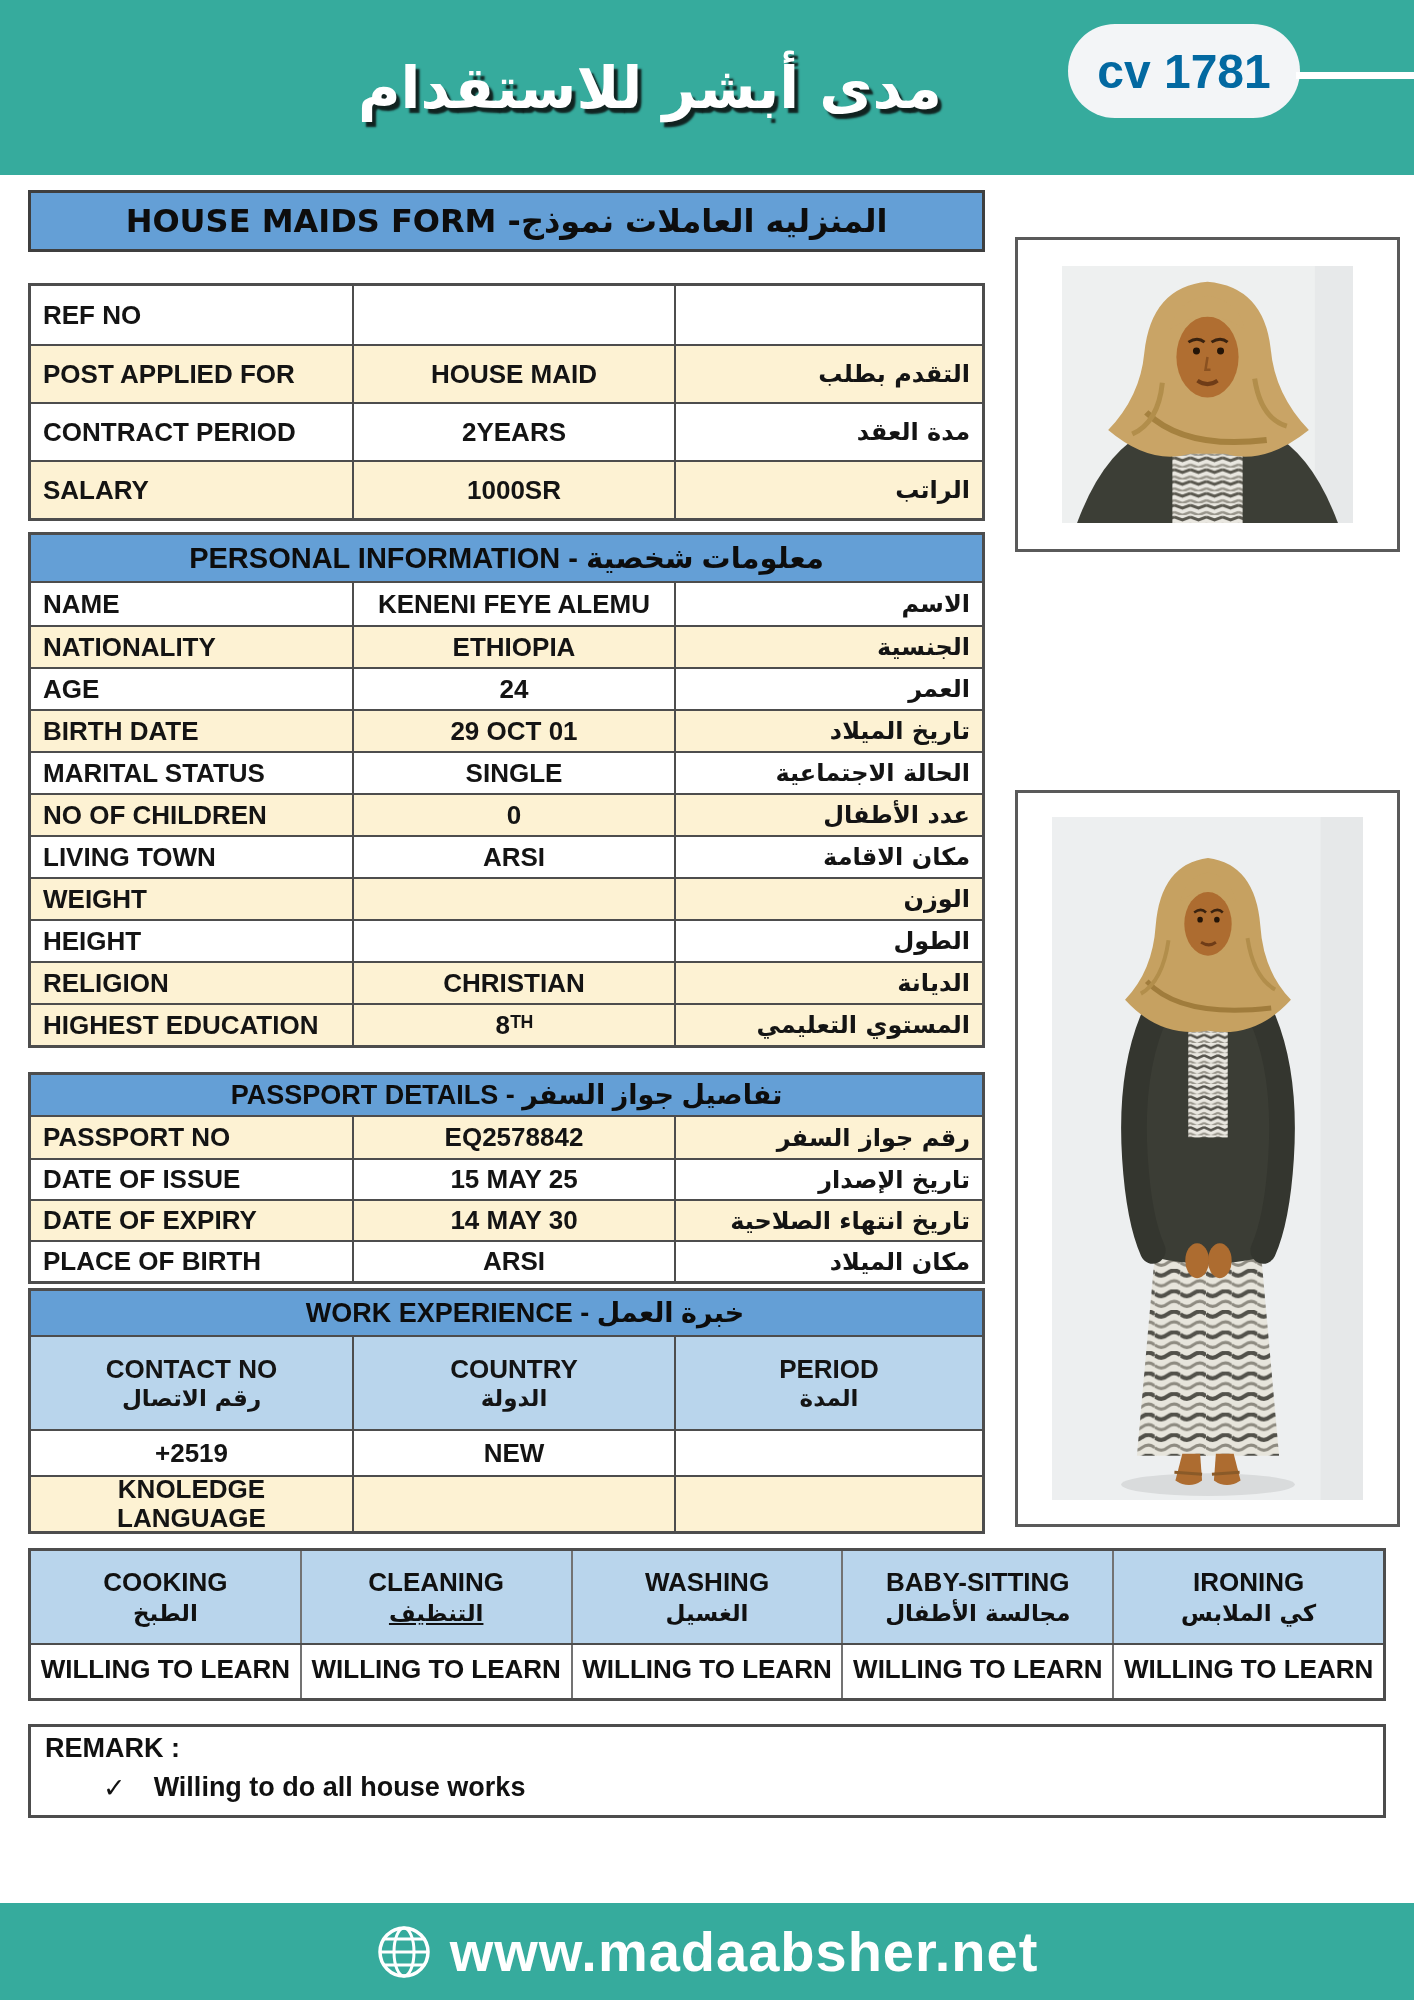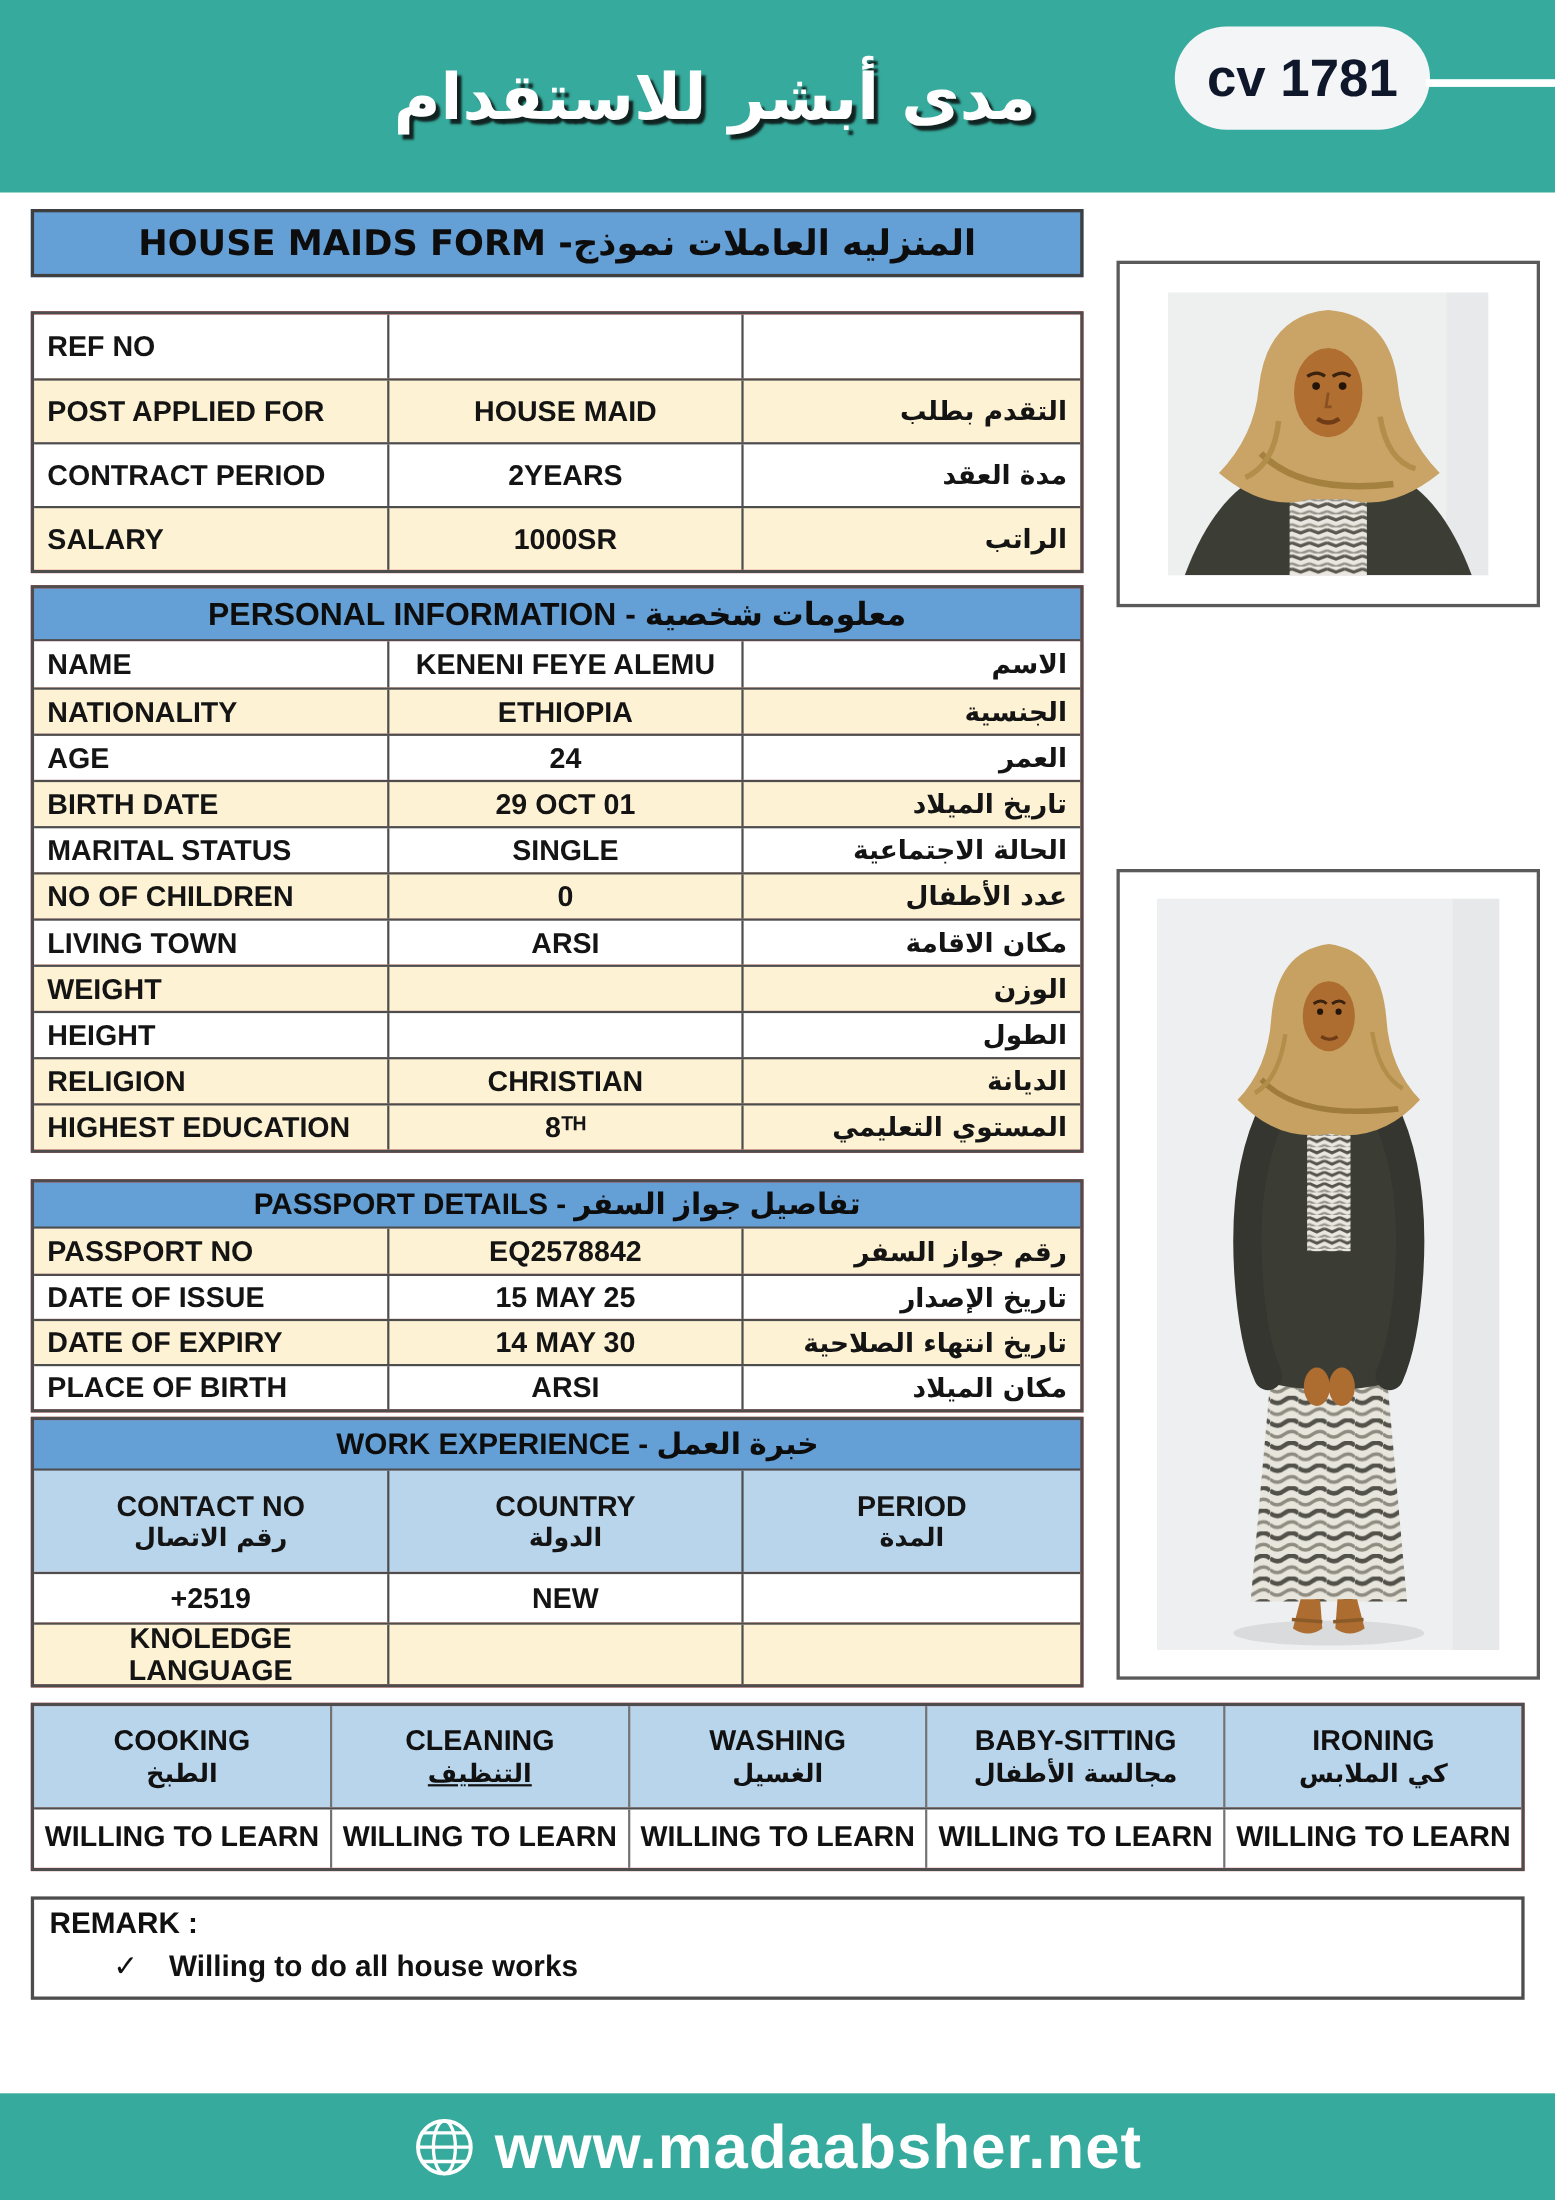--- a/index.html
+++ b/index.html
@@ -8,31 +8,31 @@
   .ar{font-family:"DejaVu Sans","Liberation Sans",sans-serif;}
 
   
   .band{position:absolute;left:0;width:1414px;background:#36ab9d;}
   .band.top{top:0;height:175px;}
   .brand-ar{position:absolute;left:0;top:36px;width:1300px;height:104px;line-height:104px;
             text-align:center;font-size:58px;font-weight:bold;color:#fff;
             text-shadow:4px 5px 2px rgba(10,10,10,.85);}
   .cv-badge{position:absolute;left:1068px;top:24px;width:232px;height:94px;background:#f3f5f7;
             border-radius:47px;display:flex;align-items:center;justify-content:center;
-            font-size:48px;font-weight:bold;color:#0f172a;}
+            font-size:48px;font-weight:bold;color:#0369a1;}
   .badge-line{position:absolute;left:1296px;top:72px;width:118px;height:7px;background:#fff;}
 
   
   .form-title{position:absolute;left:28px;top:190px;width:957px;height:62px;box-sizing:border-box;
               background:#649fd6;border:3px solid #3f3f3f;display:flex;align-items:center;
               justify-content:center;font-size:32px;font-weight:bold;color:#0d0d0d;}
 
   
   .tbl{position:absolute;left:28px;width:957px;box-sizing:border-box;
-       border:3px solid #4d4d4d;background:#ef4444;}
+       border:3px solid #4d4d4d;background:#404040;}
   .bar{display:flex;align-items:center;justify-content:center;background:#649fd6;
        border-bottom:2px solid #4d4d4d;font-weight:bold;color:#0d0d0d;}
   .row{display:flex;box-sizing:border-box;}
   .row + .row{border-top:2px solid #4d4d4d;}
   .cell{box-sizing:border-box;display:flex;align-items:center;font-weight:bold;color:#141414;}
   .c1{width:321px;padding-left:12px;font-size:26px;}
   .c2{width:322px;justify-content:center;border-left:2px solid #4d4d4d;font-size:26px;}
   .c3{flex:1;border-left:2px solid #4d4d4d;padding-right:12px;font-size:24px;justify-content:flex-start;}
   .w{background:#ffffff;} .c{background:#fdf2d3;} .hdr{background:#b9d5ec;}
 

